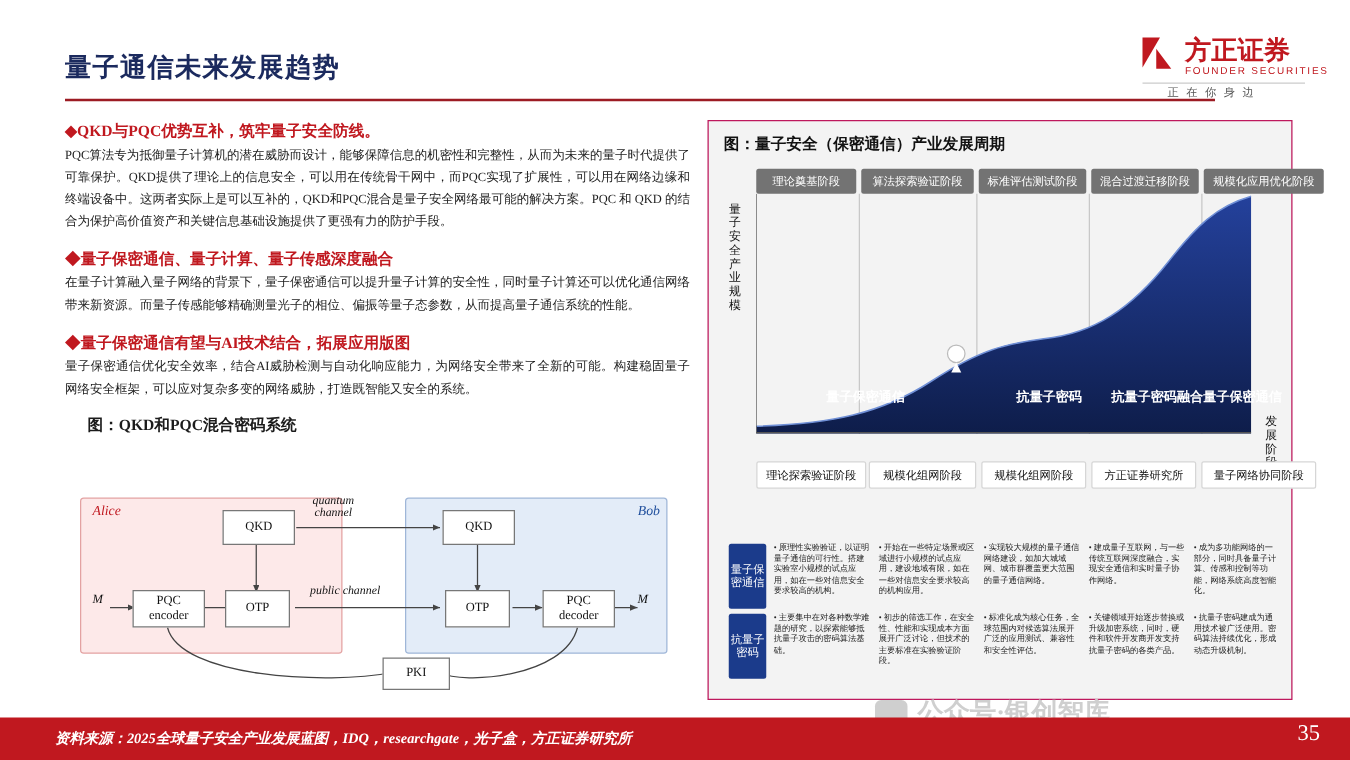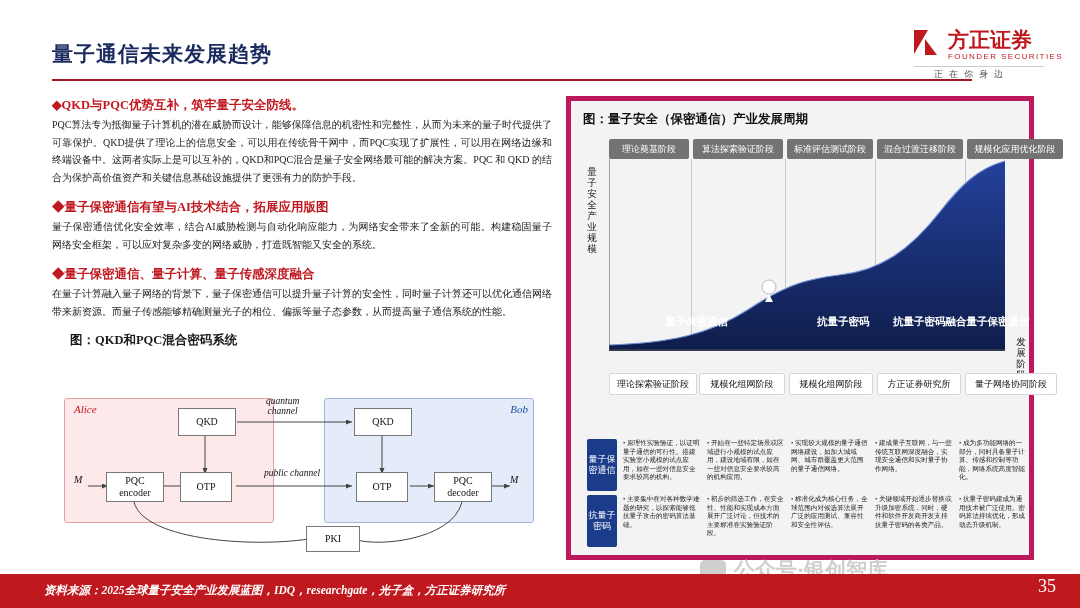--- a/index.html
+++ b/index.html
@@ -102,32 +102,32 @@
   .dg-alice-label {
     position:absolute; left:22px; top:13px; color:#c0181f; font-size:11px;
     font-style:italic; font-family:"Liberation Serif", serif;
   }
   .dg-bob-label {
     position:absolute; right:24px; top:13px; color:#1f4e9c; font-size:11px;
     font-style:italic; font-family:"Liberation Serif", serif;
   }
   .dg-note {
     position:absolute; font-size:9.5px; color:#111; font-style:italic;
-    font-family:"Liberation Serif", serif; white-space:nowrap;margin-left:16px;
+    font-family:"Liberation Serif", serif; white-space:nowrap;
   }
   .dg-m {
     position:absolute; font-size:10px; color:#111; font-style:italic;
     font-family:"Liberation Serif", serif;
   }
   svg.dg-svg { position:absolute; left:0; top:0; width:500px; height:175px; }
 
   
   .right-col {
     position:absolute; left:566px; top:96px; width:468px; height:464px;
-    background:#f3f3f3; border:5px solid #be185d;
+    background:#f3f3f3; border:1px solid #be185d;
   }
   .right-title {
     position:absolute; left:12px; top:10px;
     font-size:12.5px; font-weight:bold; color:#111;
     font-family:"Liberation Serif", serif;
   }
   .chart-area {
     position:absolute; left:16px; top:32px; width:440px; height:300px;
   }
   .axis-y-label {
@@ -225,26 +225,26 @@
     <div class="logo-slogan">正在你身边</div>
   </div>
 </div>
 
 <div class="left-col">
   <div class="block">
     <div class="para-head">◆QKD与PQC优势互补，筑牢量子安全防线。</div>
     <div class="para-body">PQC算法专为抵御量子计算机的潜在威胁而设计，能够保障信息的机密性和完整性，从而为未来的量子时代提供了可靠保护。QKD提供了理论上的信息安全，可以用在传统骨干网中，而PQC实现了扩展性，可以用在网络边缘和终端设备中。这两者实际上是可以互补的，QKD和PQC混合是量子安全网络最可能的解决方案。PQC 和 QKD 的结合为保护高价值资产和关键信息基础设施提供了更强有力的防护手段。</div>
   </div>
   <div class="block">
+    <div class="para-head">◆量子保密通信、量子计算、量子传感深度融合</div>
+    <div class="para-body">在量子计算融入量子网络的背景下，量子保密通信可以提升量子计算的安全性，同时量子计算还可以优化通信网络带来新资源。而量子传感能够精确测量光子的相位、偏振等量子态参数，从而提高量子通信系统的性能。</div>
+  </div>
+  <div class="block">
     <div class="para-head">◆量子保密通信有望与AI技术结合，拓展应用版图</div>
     <div class="para-body">量子保密通信优化安全效率，结合AI威胁检测与自动化响应能力，为网络安全带来了全新的可能。构建稳固量子网络安全框架，可以应对复杂多变的网络威胁，打造既智能又安全的系统。</div>
-  </div>
-  <div class="block">
-    <div class="para-head">◆量子保密通信、量子计算、量子传感深度融合</div>
-    <div class="para-body">在量子计算融入量子网络的背景下，量子保密通信可以提升量子计算的安全性，同时量子计算还可以优化通信网络带来新资源。而量子传感能够精确测量光子的相位、偏振等量子态参数，从而提高量子通信系统的性能。</div>
   </div>
   <div class="fig-label">图：QKD和PQC混合密码系统</div>
 </div>
 
 <div class="diagram">
   <div class="dg-alice"></div>
   <div class="dg-bob"></div>
   <div class="dg-alice-label">Alice</div>
   <div class="dg-bob-label">Bob</div>
 

